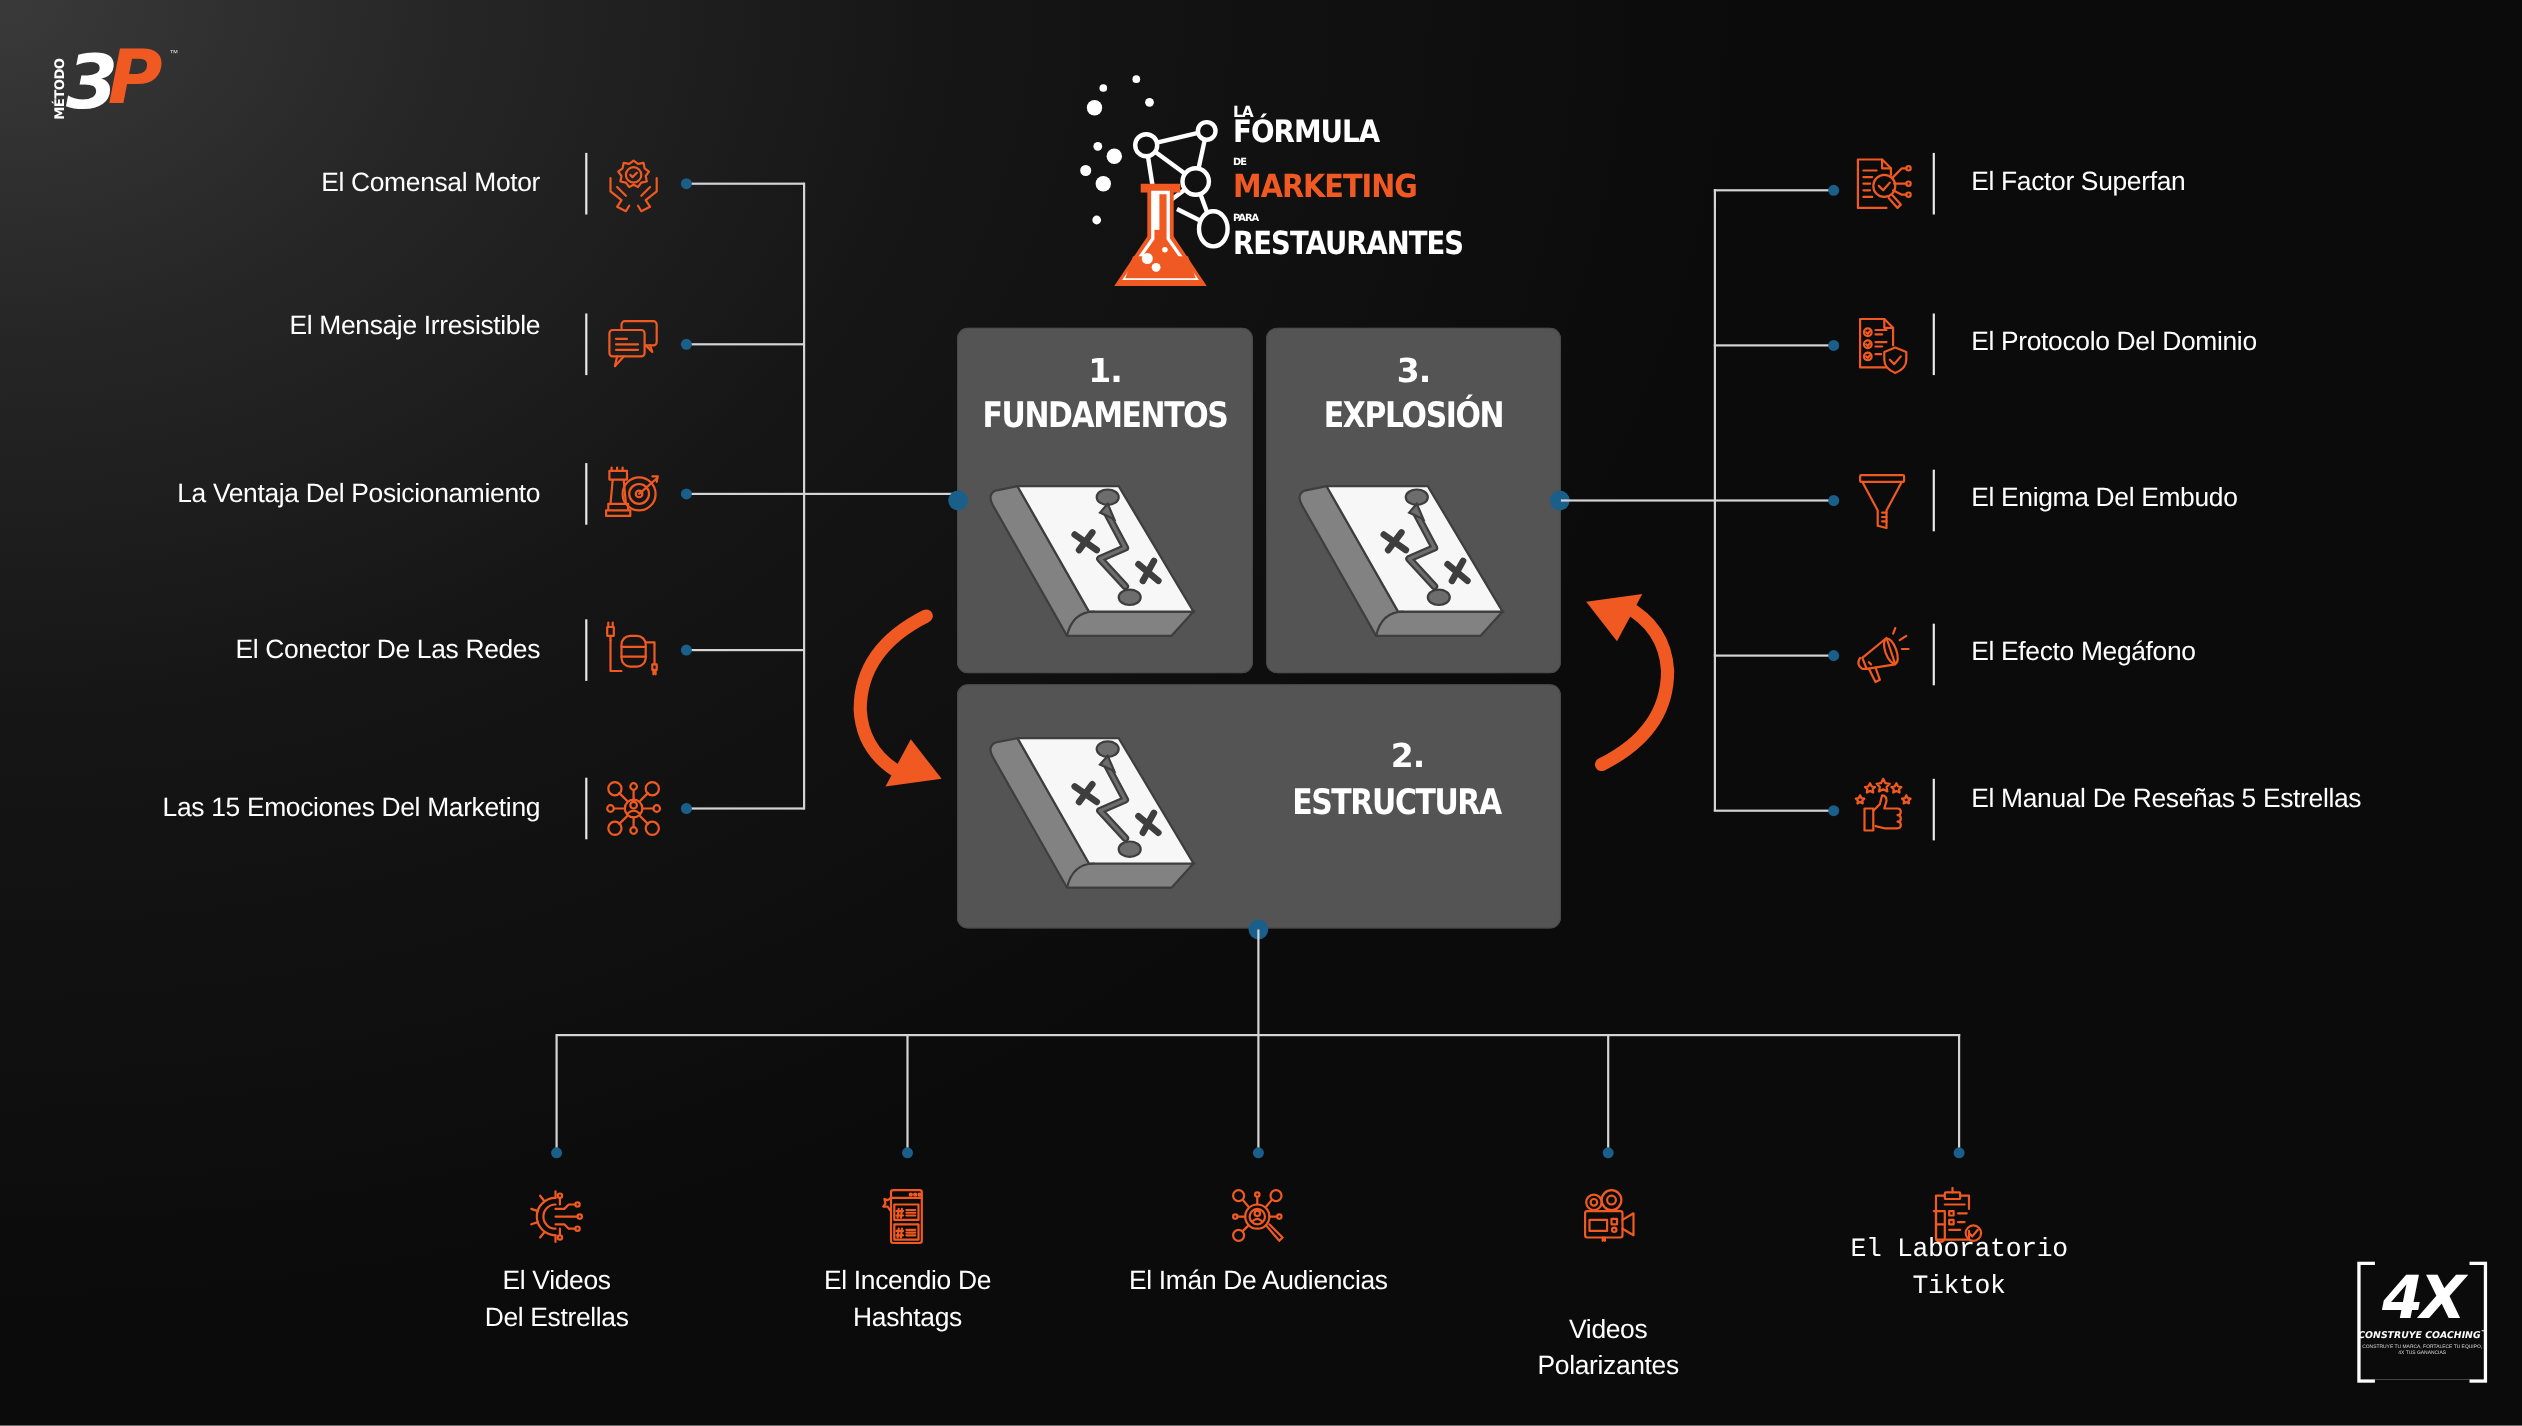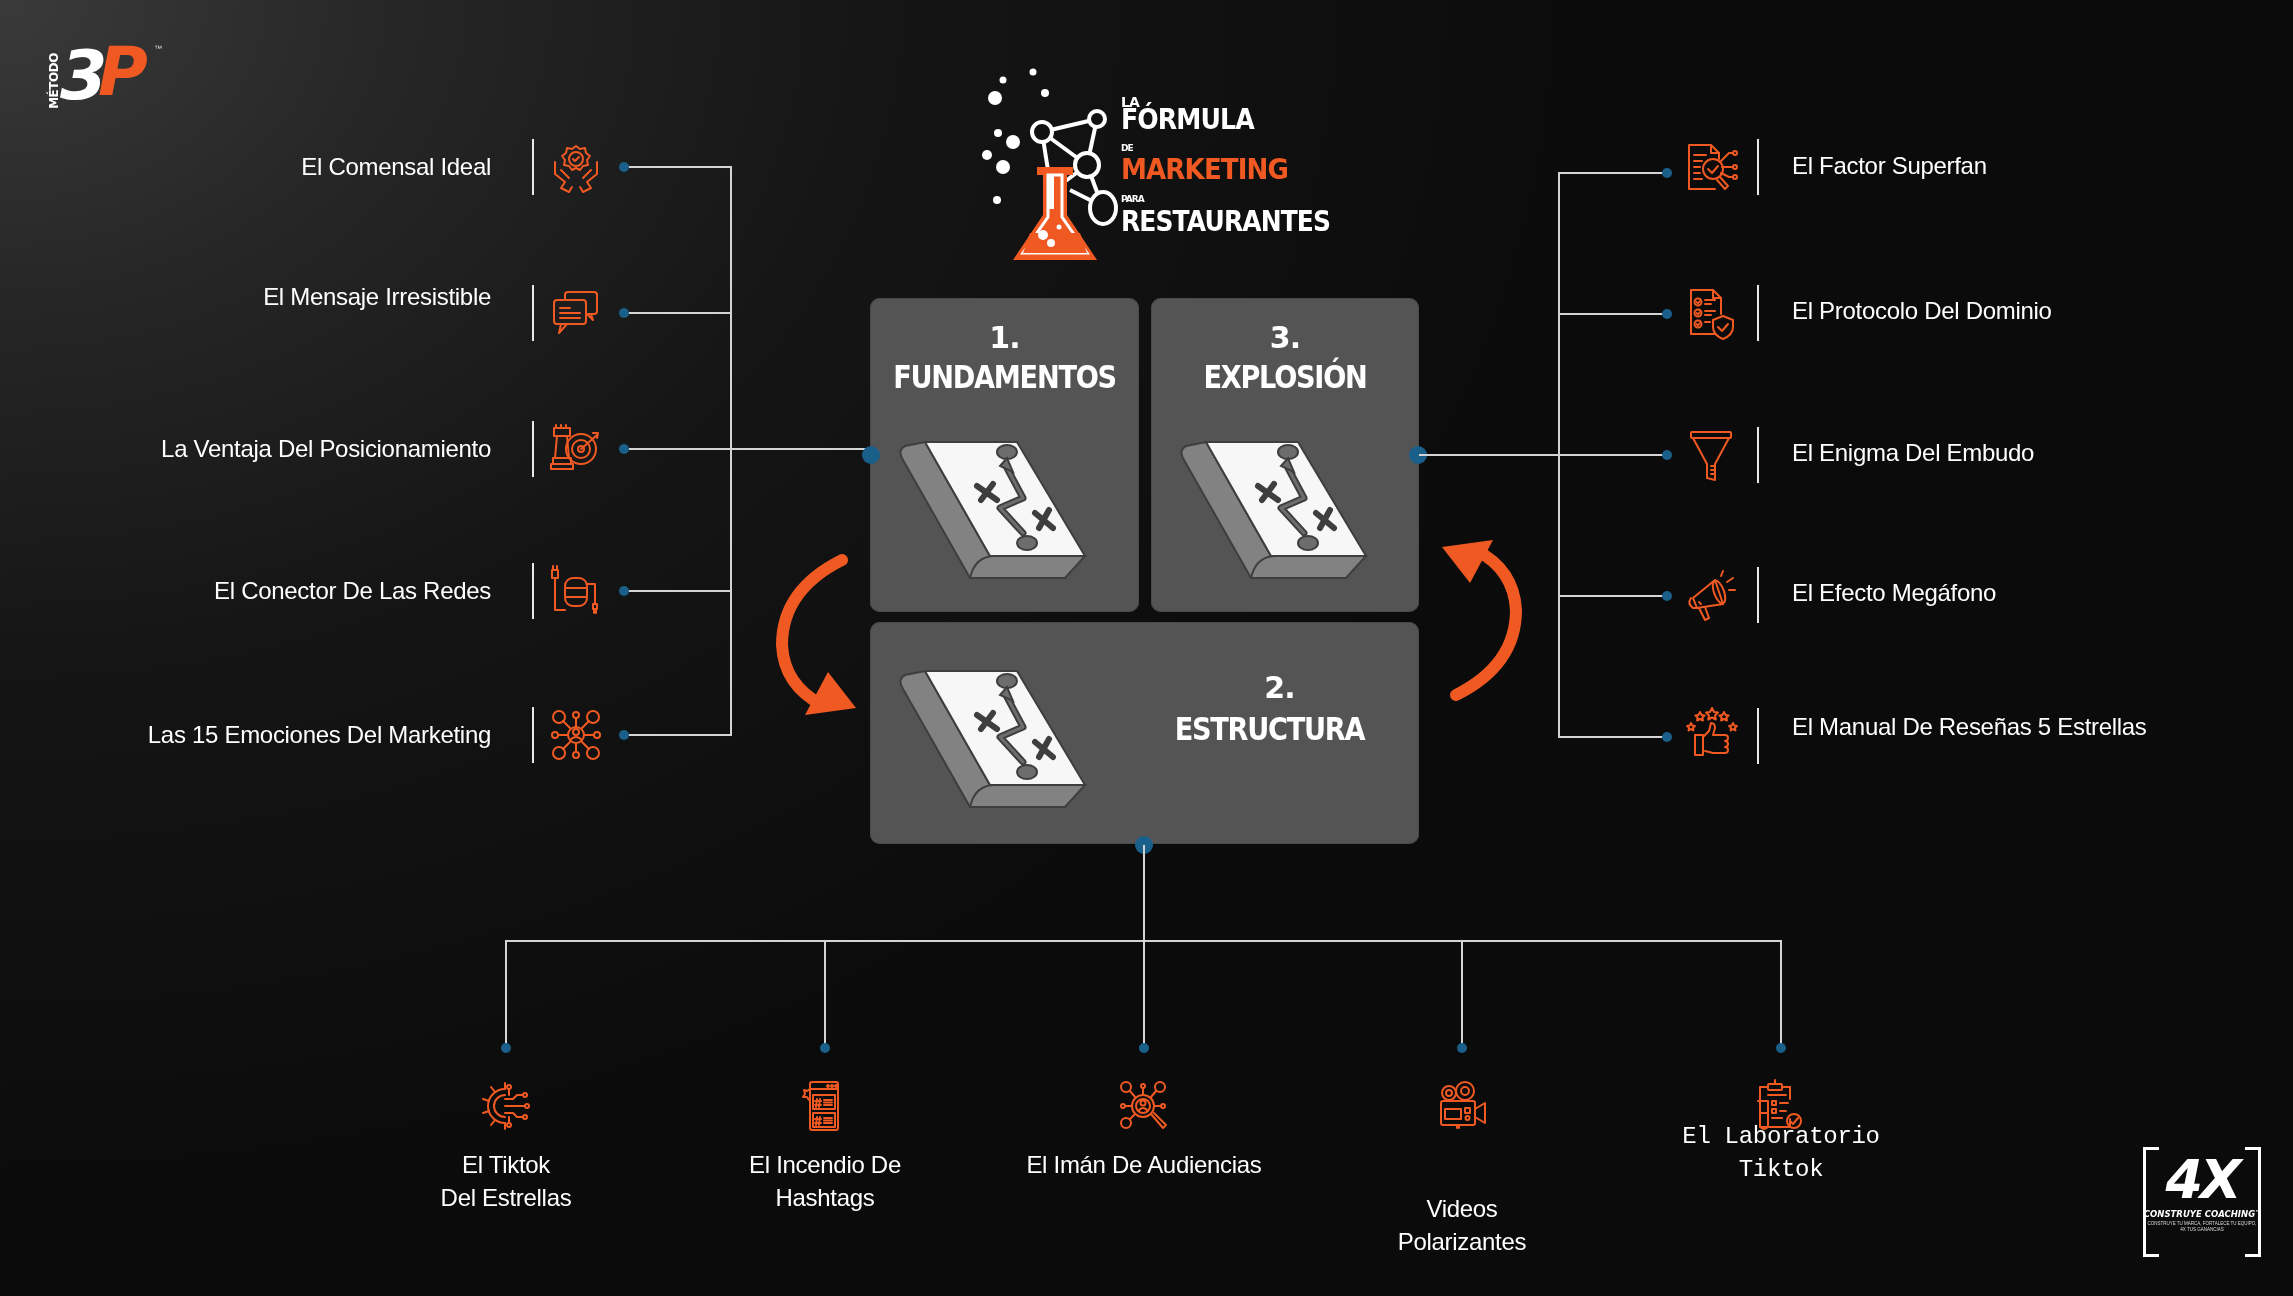--- a/index.html
+++ b/index.html
@@ -78,21 +78,21 @@
 </div>
 
 <div class="line" style="left:730px;top:166px;width:2px;height:570px;"></div>
 <div class="line" style="left:623px;top:166px;width:108px;height:2px;"></div>
 <div class="line" style="left:623px;top:312px;width:108px;height:2px;"></div>
 <div class="line" style="left:623px;top:448px;width:248px;height:2px;"></div>
 <div class="line" style="left:623px;top:590px;width:108px;height:2px;"></div>
 <div class="line" style="left:623px;top:734px;width:108px;height:2px;"></div>
 
 <div>
-  <span class="ltext" style="top:167px;">El Comensal Ideal</span>
+  <span class="ltext" style="top:167px;">El Comensal Motor</span>
   <span class="divider" style="left:532px;top:167px;"></span>
   <span class="icon" style="left:576px;top:167px;">
     <svg viewBox="0 0 54 54">
         <path d="M27 6 l4 3 5 -1 1 5 4 3 -3 4 1 5 -5 1 -3 4 -4 -2 -4 2 -3 -4 -5 -1 1 -5 -3 -4 4 -3 1 -5 5 1 z"></path>
         <circle cx="27" cy="19" r="7"></circle>
         <path d="M24 19 l2 2 4 -4"></path>
         <path d="M6 22 v12 l10 8 M16 42 l-4 6 8 4 3 -5 M12 30 l8 8"></path>
         <path d="M48 22 v12 l-10 8 M38 42 l4 6 -8 4 -3 -5 M42 30 l-8 8"></path>
       </svg>
   </span>
@@ -327,21 +327,21 @@
         <path d="M26 16 a11 11 0 0 0 0 22"></path>
         <path d="M26 20 h8 l4 -4 h6 M26 27 h20 M26 34 h8 l4 4 h6 M30 10 v6 M30 44 v-6"></path>
         <circle cx="46" cy="16" r="2"></circle>
         <circle cx="48" cy="27" r="2"></circle>
         <circle cx="46" cy="38" r="2"></circle>
         <circle cx="30" cy="8" r="2"></circle>
         <circle cx="30" cy="46" r="2"></circle>
       </svg>
   </span>
   <div class="btext" style="left:506px;top:1148px;">
-    <div>El Tiktok</div>
+    <div>El Videos</div>
     <div>Del Estrellas</div>
   </div>
 </div>
 <div>
   <span class="dot" style="left:825px;top:1048px;"></span>
   <span class="icon" style="left:825px;top:1106px;">
     <svg viewBox="0 0 54 54">
         <rect x="12" y="3" width="28" height="48" rx="2"></rect>
         <path d="M12 10 h28"></path>
         <circle cx="30" cy="7" r="1"></circle>

